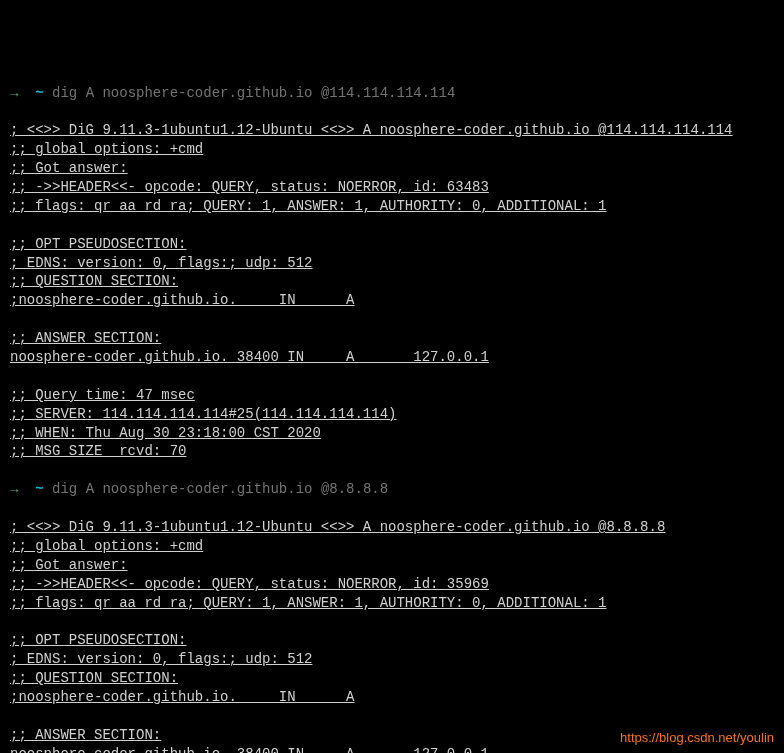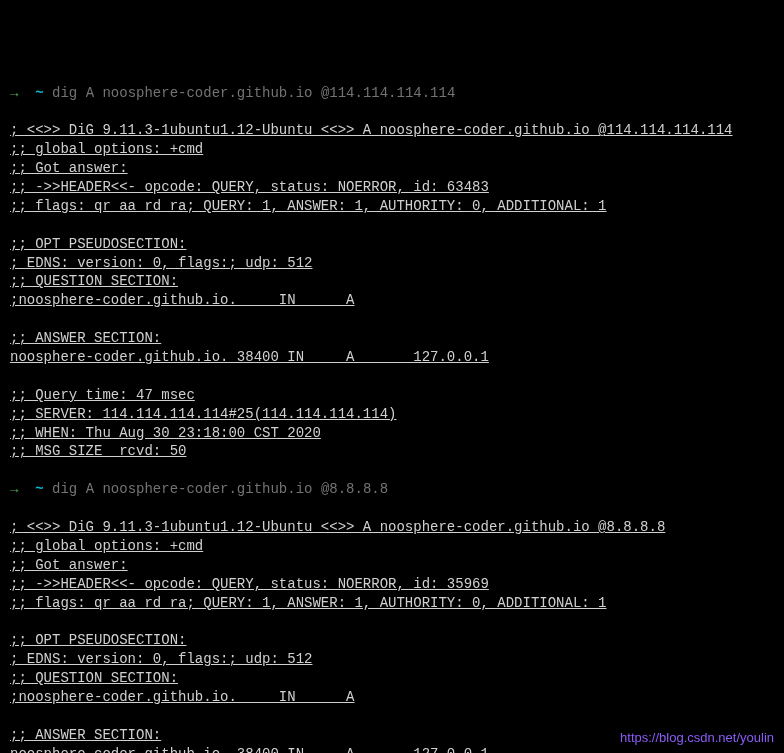--- a/index.html
+++ b/index.html
@@ -32,21 +32,21 @@
       color: #737373;
     }
     .output {
       color: #d0d0d0;
       text-decoration: underline;
     }
     .watermark {
       position: absolute;
       bottom: 6px;
       right: 10px;
-      color: #8b5cf6;
+      color: #f97316;
       font-size: 13px;
       font-family: Arial, sans-serif;
     }
   </style>
 </head>
 <body>
 
 
 
 <div><span><span class="prompt-arrow">→</span>  <span class="prompt-tilde">~</span> <span class="cmd">dig A noosphere-coder.github.io @114.114.114.114</span></span>
@@ -61,21 +61,21 @@
 <span class="output">; EDNS: version: 0, flags:; udp: 512</span>
 <span class="output">;; QUESTION SECTION:</span>
 <span class="output">;noosphere-coder.github.io.     IN      A</span>
 <span class="output"></span>
 <span class="output">;; ANSWER SECTION:</span>
 <span class="output">noosphere-coder.github.io. 38400 IN     A       127.0.0.1</span>
 <span class="output"></span>
 <span class="output">;; Query time: 47 msec</span>
 <span class="output">;; SERVER: 114.114.114.114#25(114.114.114.114)</span>
 <span class="output">;; WHEN: Thu Aug 30 23:18:00 CST 2020</span>
-<span class="output">;; MSG SIZE  rcvd: 50</span>
+<span class="output">;; MSG SIZE  rcvd: 70</span>
 <span class="output"></span>
 <span><span class="prompt-arrow">→</span>  <span class="prompt-tilde">~</span> <span class="cmd">dig A noosphere-coder.github.io @8.8.8.8</span></span>
 <span class="output"></span>
 <span class="output">; &lt;&lt;&gt;&gt; DiG 9.11.3-1ubuntu1.12-Ubuntu &lt;&lt;&gt;&gt; A noosphere-coder.github.io @8.8.8.8</span>
 <span class="output">;; global options: +cmd</span>
 <span class="output">;; Got answer:</span>
 <span class="output">;; -&gt;&gt;HEADER&lt;&lt;- opcode: QUERY, status: NOERROR, id: 35969</span>
 <span class="output">;; flags: qr aa rd ra; QUERY: 1, ANSWER: 1, AUTHORITY: 0, ADDITIONAL: 1</span>
 <span class="output"></span>
 <span class="output">;; OPT PSEUDOSECTION:</span>

